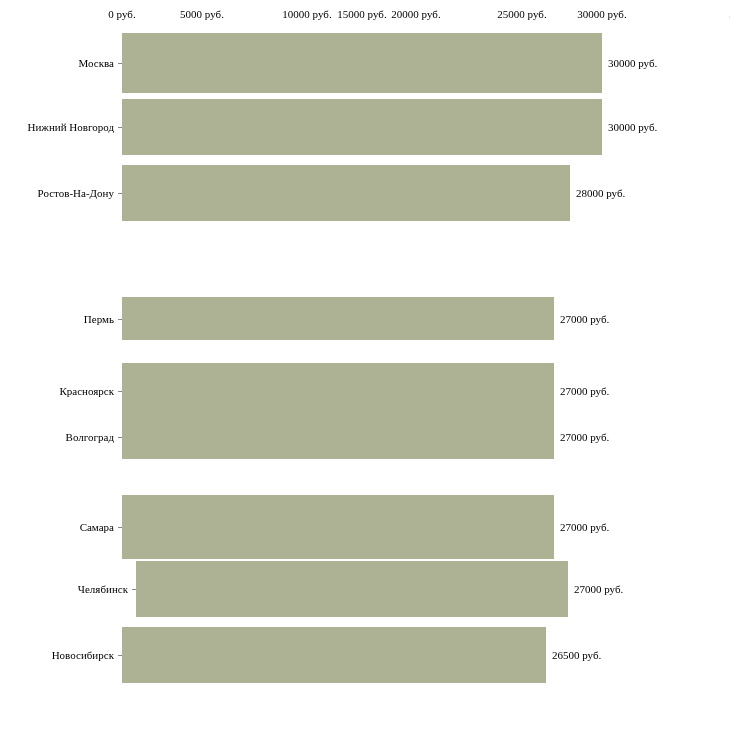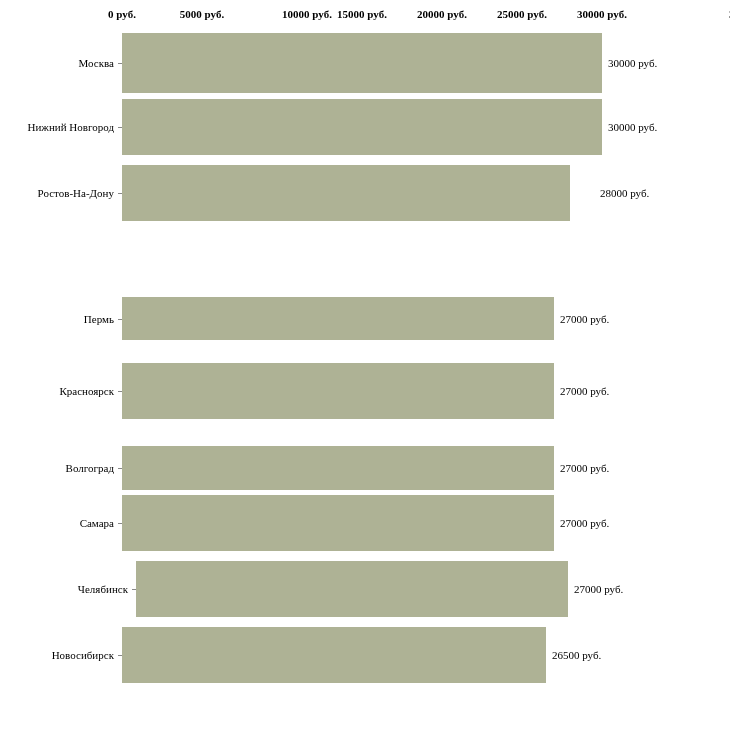--- a/index.html
+++ b/index.html
@@ -33,21 +33,20 @@
     width: 730px;
     height: 28px;
   }
   .tick-label {
     position: absolute;
     top: 8px;
     transform: translateX(-50%);
     font-size: 11px;
     color: #000000;
     white-space: nowrap;
-    font-weight: bold;
   }
   .row {
     position: absolute;
     left: 0;
     width: 100%;
   }
   .bar {
     position: absolute;
     left: 0;
     top: 0;
@@ -86,21 +85,21 @@
 </head>
 <body style="background: rgb(255, 255, 255);">
 
 <div id="chart-root">
 
   <div class="axis-labels">
       <div class="tick-label" style="left: 122px;">0 руб.</div>
       <div class="tick-label" style="left: 202px;">5000 руб.</div>
       <div class="tick-label" style="left: 282px; margin-left: 25px;">10000 руб.</div>
       <div class="tick-label" style="left: 362px;">15000 руб.</div>
-      <div class="tick-label" style="left: 442px;">20000 руб.</div>
+      <div class="tick-label" style="left: 416px;">20000 руб.</div>
       <div class="tick-label" style="left: 522px; text-align: center;">25000 руб.</div>
       <div class="tick-label" style="left: 602px;">30000 руб.</div>
       <div class="tick-label" style="left: 718px; margin-left: 36px;">35000 руб.</div>
     </div>
 
   <div class="plot-area">
       <div class="row" style="top: 5px; height: 60px;">
         <div class="cat-tick"></div>
         <div class="cat-label-wrap">Москва</div>
         <div class="bar" style="width: 480px; background: rgb(174, 178, 149);"></div>
@@ -109,41 +108,41 @@
       <div class="row" style="top: 71px; height: 56px;">
         <div class="cat-tick"></div>
         <div class="cat-label-wrap">Нижний Новгород</div>
         <div class="bar" style="width: 480px; background: rgb(174, 178, 149);"></div>
         <div class="bar-value" style="left: 480px;">30000 руб.</div>
       </div>
       <div class="row" style="top: 137px; height: 56px; text-decoration: underline;">
         <div class="cat-tick"></div>
         <div class="cat-label-wrap">Ростов-На-Дону</div>
         <div class="bar" style="width: 448px; background: rgb(174, 178, 149);"></div>
-        <div class="bar-value" style="left: 472px; text-align: right;">28000 руб.</div>
+        <div class="bar-value" style="left: 448px; text-align: right;">28000 руб.</div>
       </div>
       <div class="row" style="top: 269px; height: 43px;">
         <div class="cat-tick"></div>
         <div class="cat-label-wrap">Пермь</div>
         <div class="bar" style="width: 432px; background: rgb(174, 178, 149);"></div>
         <div class="bar-value" style="left: 432px;">27000 руб.</div>
       </div>
       <div class="row" style="top: 335px; height: 56px;">
         <div class="cat-tick"></div>
         <div class="cat-label-wrap">Красноярск</div>
         <div class="bar" style="width: 432px; background: rgb(174, 178, 149);"></div>
         <div class="bar-value" style="left: 432px;">27000 руб.</div>
       </div>
-      <div class="row" style="top: 418px; height: 44px; text-decoration: underline;">
+      <div class="row" style="top: 387px; height: 44px; text-decoration: underline;">
         <div class="cat-tick"></div>
         <div class="cat-label-wrap">Волгоград</div>
         <div class="bar" style="width: 432px; background: rgb(174, 178, 149);"></div>
         <div class="bar-value" style="left: 432px;">27000 руб.</div>
       </div>
-      <div class="row" style="top: 467px; height: 56px;">
+      <div class="row" style="top: 467px; height: 64px;">
         <div class="cat-tick"></div>
         <div class="cat-label-wrap">Самара</div>
         <div class="bar" style="width: 432px; background: rgb(174, 178, 149);"></div>
         <div class="bar-value" style="left: 432px;">27000 руб.</div>
       </div>
       <div class="row" style="top: 533px; height: 56px; margin-left: 14px;">
         <div class="cat-tick"></div>
         <div class="cat-label-wrap">Челябинск</div>
         <div class="bar" style="width: 432px; background: rgb(174, 178, 149);"></div>
         <div class="bar-value" style="left: 432px;">27000 руб.</div>

